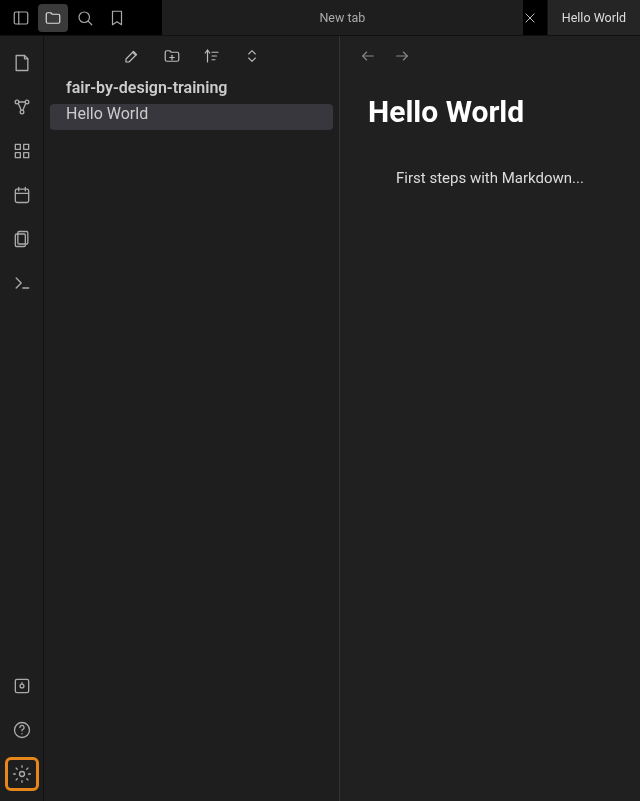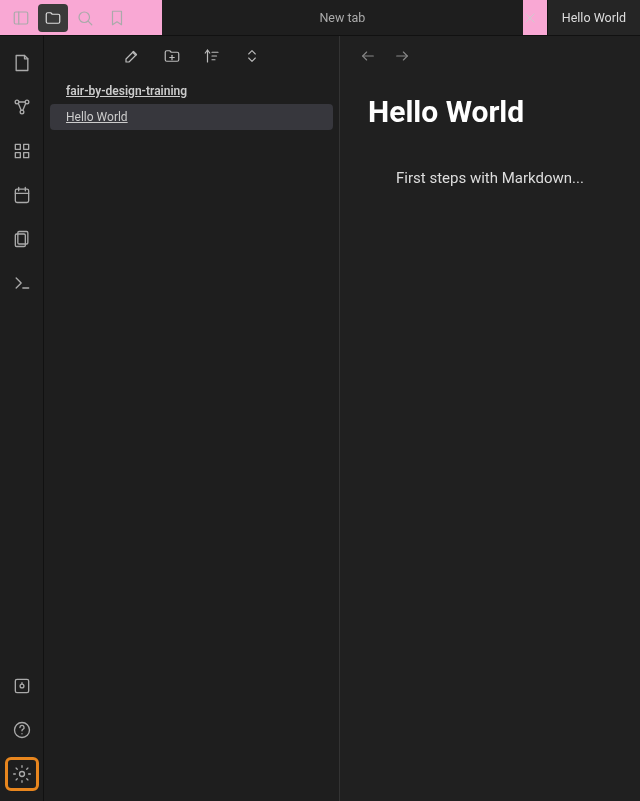--- a/index.html
+++ b/index.html
@@ -9,21 +9,21 @@
     color: #ccc;
     font-family: -apple-system, BlinkMacSystemFont, "Segoe UI", Roboto, sans-serif;
     font-size: 13px;
     display: flex;
     flex-direction: column;
   }
 
   
   .titlebar {
     height: 36px;
-    background: #f9a8d4;
+    background: #000000;
     display: flex;
     align-items: stretch;
     border-bottom: 1px solid #111;
     gap: 24px;
   }
   .titlebar-left {
     display: flex;
     align-items: center;
     padding: 0 6px;
     gap: 2px;
@@ -110,25 +110,24 @@
     color:#bbb;
   }
   .tree {
     flex:1;
     overflow:auto;
     padding-top: 2px;
   }
   .tree-row {
     height: 26px;
     display:flex;
-    align-items:center;
+    align-items:flex-start;
     padding-left: 22px;
-    font-size: 12px;
+    font-size: 16px;
     color:#ccc;
-    text-decoration:underline;
   }
   .tree-row.folder {
     font-weight: 600;
   }
   .tree-row.file {
     padding-left: 22px;
   }
   .tree-row.selected {
     background: #37373d;
     border-radius: 4px;

